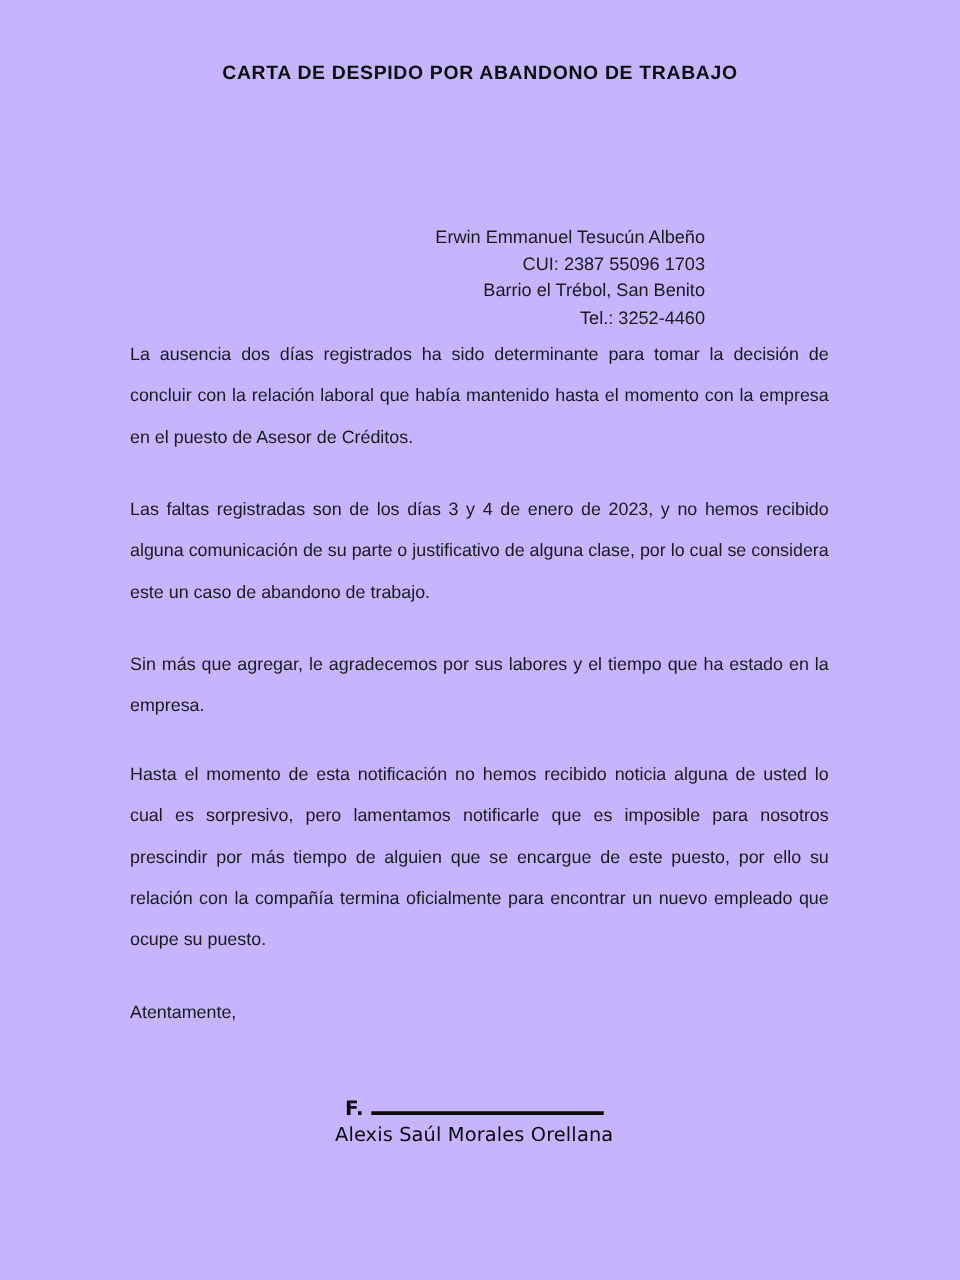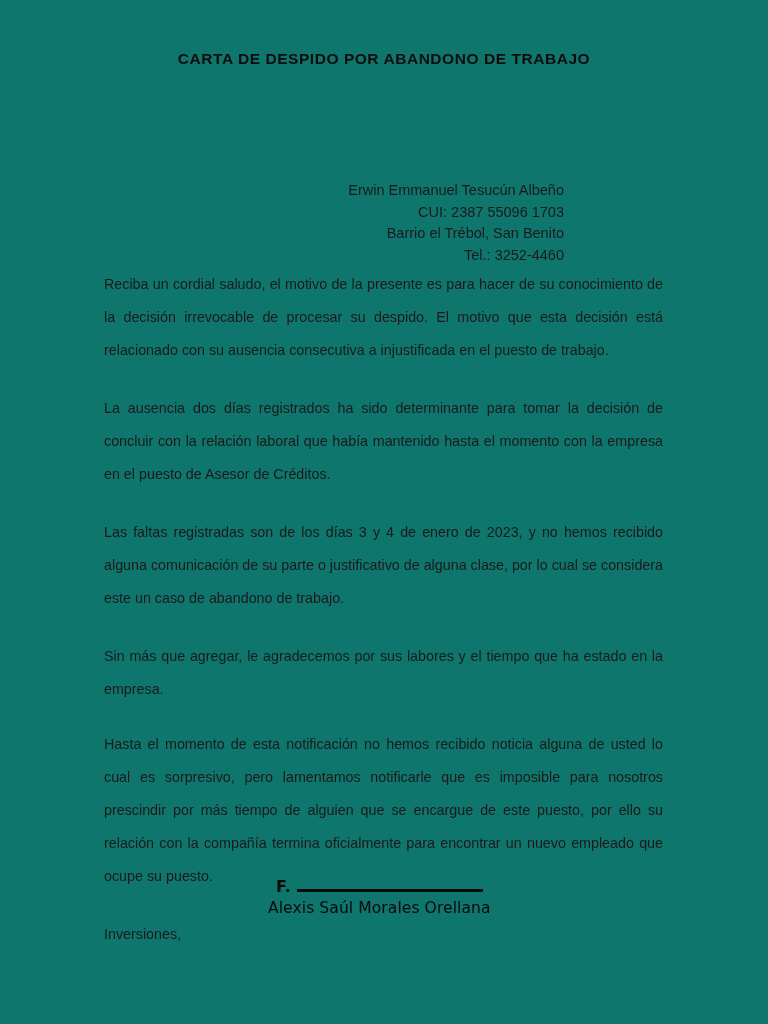--- a/index.html
+++ b/index.html
@@ -5,21 +5,21 @@
 <style>
   html, body {
     margin: 0;
     padding: 0;
     background: #ffffff;
   }
   .page {
     position: relative;
     width: 768px;
     height: 1024px;
-    background: #0f766e;
+    background: #c4b5fd;
     margin: 0 auto;
     overflow: hidden;
     font-family: "Liberation Sans", "DejaVu Sans", sans-serif;
     color: #141414;
     box-sizing: border-box;
   }
 
   
   .doc-title {
     position: absolute;
@@ -124,26 +124,25 @@
 
 
   <div class="recipient-block">
     <div>Erwin Emmanuel Tesucún Albeño</div>
     <div>CUI: 2387 55096 1703</div>
     <div>Barrio el Trébol, San Benito</div>
     <div>Tel.: 3252-4460</div>
   </div>
 
   <div class="body-block">
-    <p class="para">Reciba un cordial saludo, el motivo de la presente es para hacer de su conocimiento de la decisión irrevocable de procesar su despido. El motivo que esta decisión está relacionado con su ausencia consecutiva a injustificada en el puesto de trabajo.</p>
     <p class="para">La ausencia dos días registrados ha sido determinante para tomar la decisión de concluir con la relación laboral que había mantenido hasta el momento con la empresa en el puesto de Asesor de Créditos.</p>
     <p class="para">Las faltas registradas son de los días 3 y 4 de enero de 2023, y no hemos recibido alguna comunicación de su parte o justificativo de alguna clase, por lo cual se considera este un caso de abandono de trabajo.</p>
     <p class="para para-closing">Sin más que agregar, le agradecemos por sus labores y el tiempo que ha estado en la empresa.</p>
     <p class="para">Hasta el momento de esta notificación no hemos recibido noticia alguna de usted lo cual es sorpresivo, pero lamentamos notificarle que es imposible para nosotros prescindir por más tiempo de alguien que se encargue de este puesto, por ello su relación con la compañía termina oficialmente para encontrar un nuevo empleado que ocupe su puesto.</p>
-    <p class="para para-regards">Inversiones,</p>
+    <p class="para para-regards">Atentamente,</p>
   </div>
 
   <div class="signature-block">
     <div class="sig-line-row">
       <span class="sig-f">F.</span>
       <span class="sig-rule"></span>
     </div>
     <div class="sig-name">Alexis Saúl Morales Orellana</div>
   </div>
 

